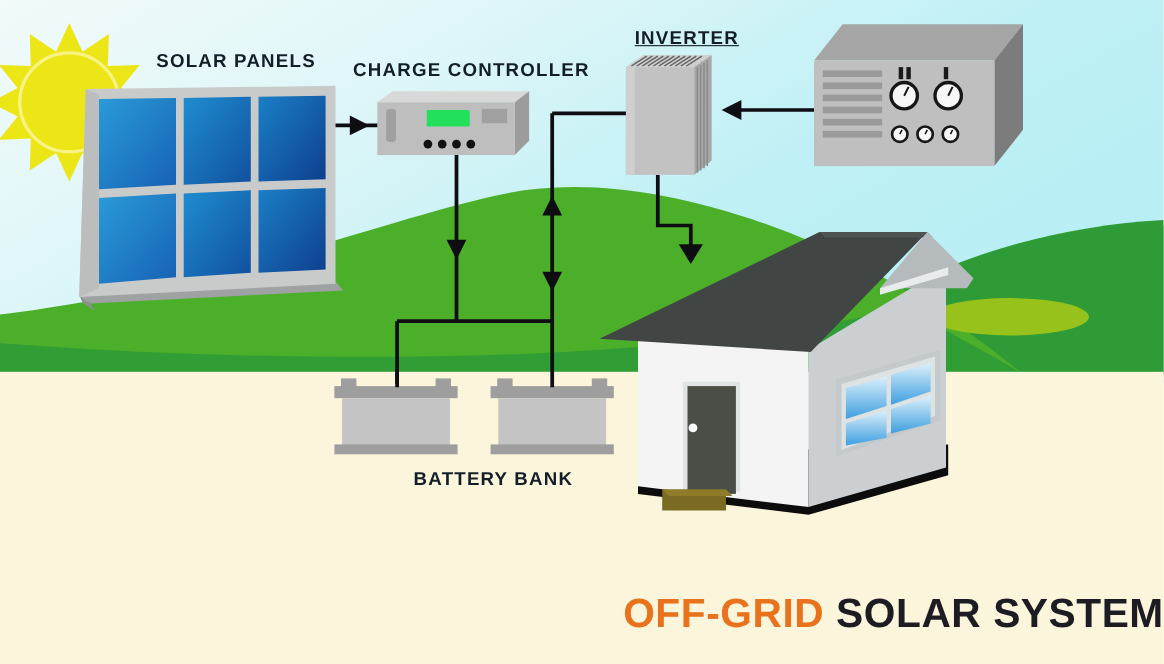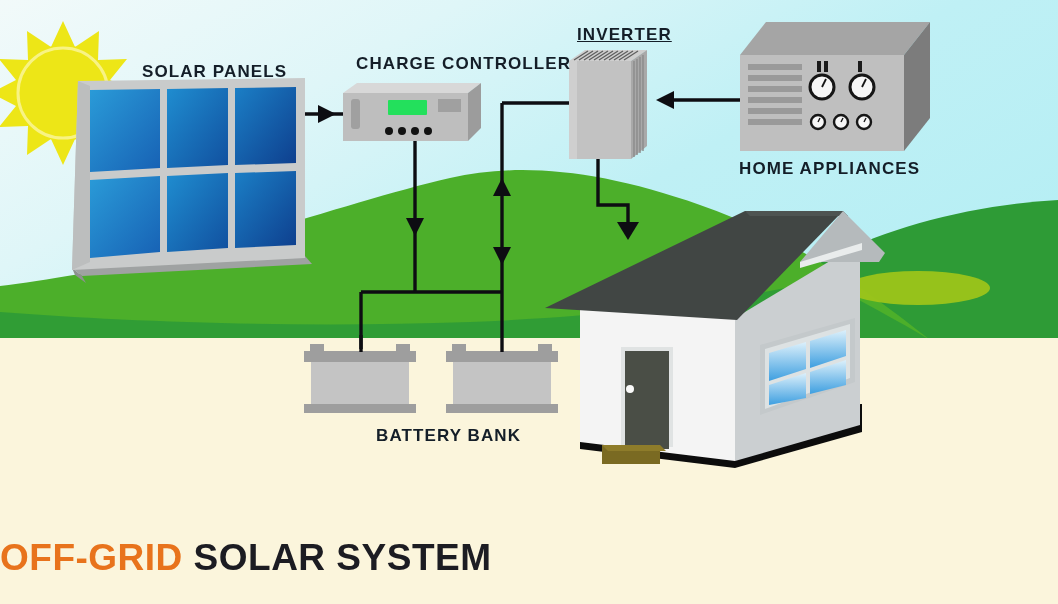--- a/index.html
+++ b/index.html
@@ -15,29 +15,29 @@
 
   
   .layer{position:absolute;left:0;top:0;width:1058px;height:604px;}
 
   
   .label{
     position:absolute;color:#141E28;font-weight:bold;
     letter-spacing:1.1px;white-space:nowrap;
     font-family:"Liberation Sans", sans-serif;
   }
-  #lbl-solar{left:142px;top:46px;font-size:17px;margin-top:16px;}
-  #lbl-charge{left:356px;top:54px;font-size:17px;}
+  #lbl-solar{left:142px;top:46px;font-size:17px;}
+  #lbl-charge{left:321px;top:54px;font-size:17px;}
   #lbl-inverter{left:577px;top:25px;font-size:17px;text-decoration:underline;}
   #lbl-appliances{left:739px;top:159px;font-size:17px;}
   #lbl-battery{left:376px;top:426px;font-size:17px;}
 
   
   #title{
-    position:absolute;left:0;top:537px;width:1058px;text-align:left;
+    position:absolute;left:0;top:537px;width:1058px;text-align:right;
     font-size:37px;font-weight:bold;letter-spacing:0.5px;
     font-family:"Liberation Sans", sans-serif;
   }
   #title .t-a{color:#E8731C;}
   #title .t-b{color:#1C1C22;}
 </style>
 </head>
 <body>
 
 <div id="stage">
@@ -282,20 +282,19 @@
 
       <path d="M 674 91 L 674 109 L 656 100 Z"></path>
 
       <path d="M 617 222 L 639 222 L 628 240 Z"></path>
     </g>
   </svg>
 
   <div class="label" id="lbl-solar">SOLAR PANELS</div>
   <div class="label" id="lbl-charge">CHARGE CONTROLLER</div>
   <div class="label" id="lbl-inverter">INVERTER</div>
-  <div class="label" id="lbl-appliances">HOME APPLIANCES</div>
   <div class="label" id="lbl-battery">BATTERY BANK</div>
 
   <div id="title">
     <span class="t-a">OFF-GRID</span><span class="t-b"> SOLAR SYSTEM</span>
   </div>
 
 </div>
 
 </body></html>

